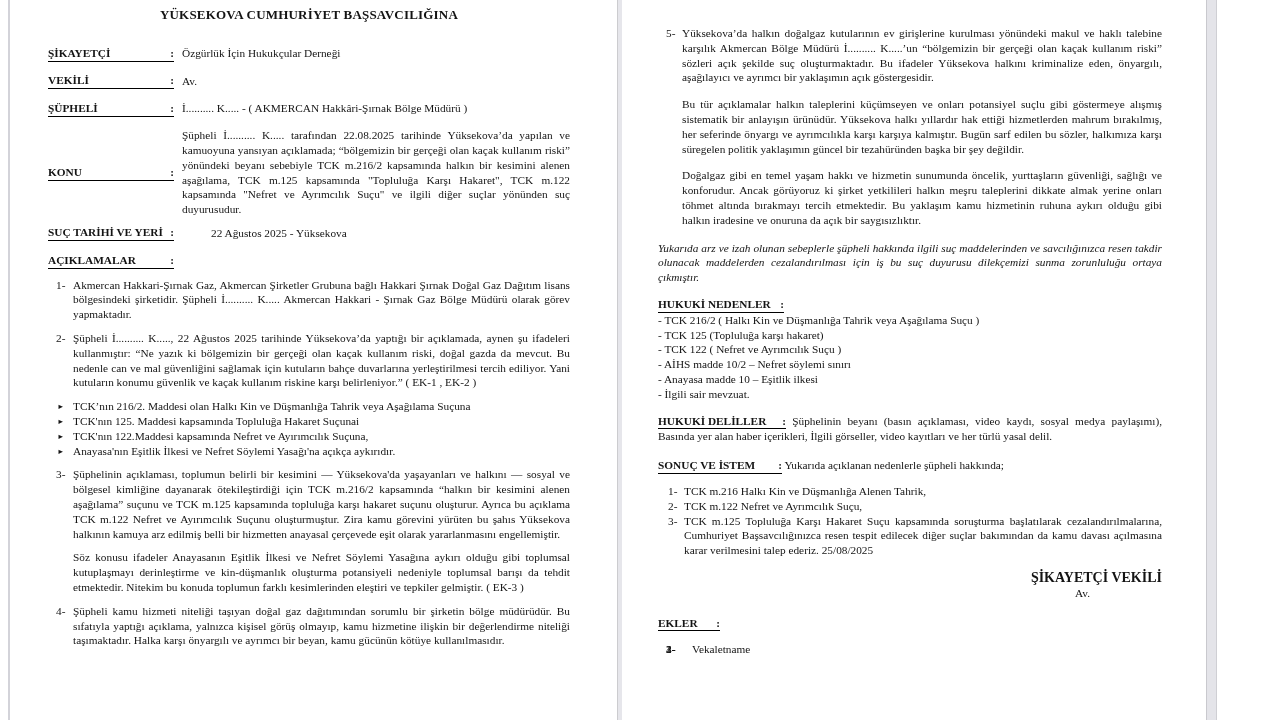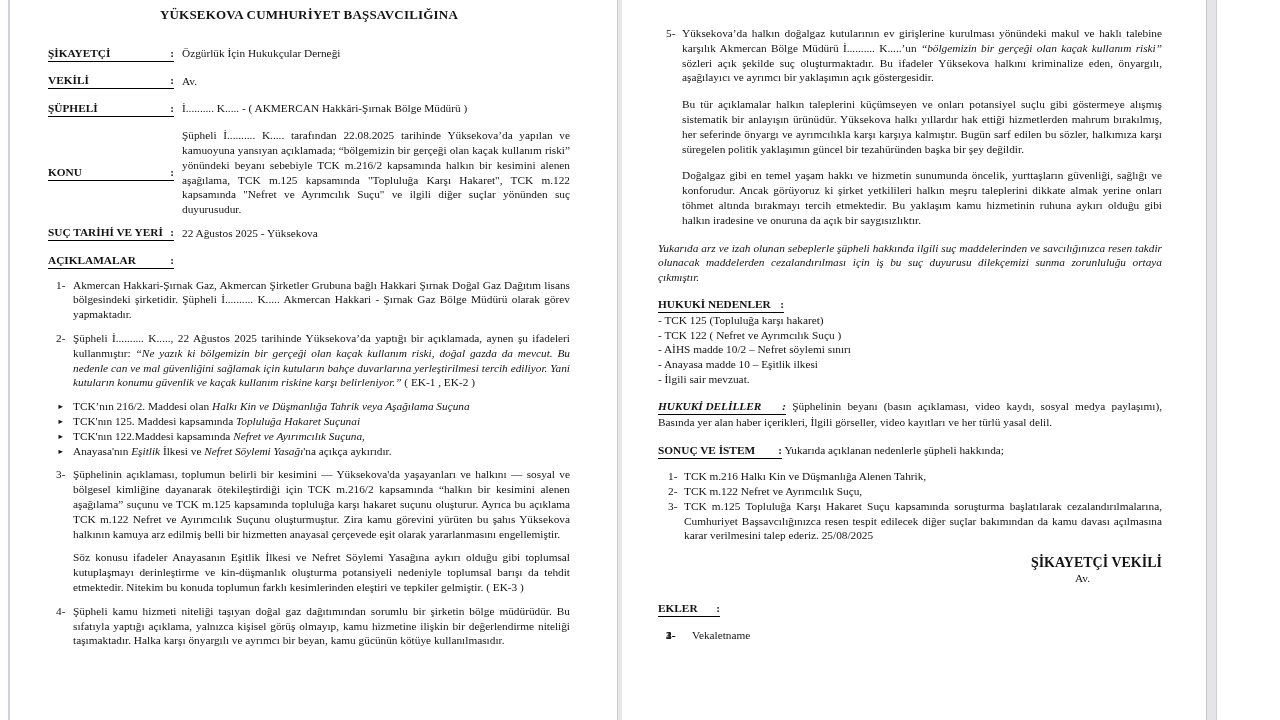--- a/index.html
+++ b/index.html
@@ -25,21 +25,21 @@
           font-weight:bold;border-bottom:1.2px solid #000;height:15px;}
   .fvalue{flex:1;margin-left:8px;text-align:justify;}
   .frow-konu{margin-bottom:8px;}
   
   .item{position:relative;padding-left:25px;text-align:justify;margin-top:9px;}
   .item .num{position:absolute;left:8px;}
   .cont{margin-top:9px;padding-left:25px;text-align:justify;}
   .bullets{margin-top:9px;}
   .bullet{position:relative;padding-left:25px;text-align:left;}
   .bullet .tri{position:absolute;left:9px;top:1px;font-size:7.5px;}
-  .it{font-style:italic;margin-top:42px;}
+  .it{margin-top:42px;}
   
   .item2p{position:relative;padding-left:24px;text-align:justify;}
   .item2p .num{position:absolute;left:8px;}
   .cont2{margin-top:12px;padding-left:24px;text-align:justify;}
   .italpara{margin-top:13px;font-style:italic;text-align:justify;}
   .hpara{margin-top:12px;text-align:justify;}
   .hlabel{display:inline-flex;justify-content:space-between;font-weight:bold;
           border-bottom:1.2px solid #000;vertical-align:baseline;text-align:right;}
   .w126{width:126px;}
   .w62{width:62px;}
@@ -92,21 +92,21 @@
     </div>
 
     <div class="frow frow-konu">
       <span class="flabel">
         <span>KONU</span>
         <span>:</span>
       </span>
       <span class="fvalue">Şüpheli İ.......... K..... tarafından 22.08.2025 tarihinde Yüksekova’da yapılan ve kamuoyuna yansıyan açıklamada; “bölgemizin bir gerçeği olan kaçak kullanım riski” yönündeki beyanı sebebiyle TCK m.216/2 kapsamında halkın bir kesimini alenen aşağılama, TCK m.125 kapsamında "Topluluğa Karşı Hakaret", TCK m.122 kapsamında "Nefret ve Ayrımcılık Suçu" ve ilgili diğer suçlar yönünden suç duyurusudur.</span>
     </div>
 
-    <div class="frow" style="">
+    <div class="frow" style="gap:29px;">
       <span class="flabel">
         <span>SUÇ TARİHİ VE YERİ</span>
         <span>:</span>
       </span>
       <span class="fvalue">22 Ağustos 2025 - Yüksekova</span>
     </div>
 
     <div class="frow" style="margin-top:11px;margin-bottom:8px;">
       <span class="flabel">
         <span>AÇIKLAMALAR</span>
@@ -174,29 +174,30 @@
     <div class="italpara">Yukarıda arz ve izah olunan sebeplerle şüpheli hakkında ilgili suç maddelerinden ve savcılığınızca resen takdir olunacak maddelerden cezalandırılması için iş bu suç duyurusu dilekçemizi sunma zorunluluğu ortaya çıkmıştır.</div>
 
     <div class="hpara">
       <span class="hlabel w126">
         <span>HUKUKİ NEDENLER</span>
         <span>:</span>
       </span>
     </div>
 
     <div class="dashlist">
+      <div>- TCK 216/2 ( Halkı Kin ve Düşmanlığa Tahrik veya Aşağılama Suçu )</div>
       <div>- TCK 125 (Topluluğa karşı hakaret)</div>
       <div>- TCK 122 ( Nefret ve Ayrımcılık Suçu )</div>
       <div>- AİHS madde 10/2 – Nefret söylemi sınırı</div>
       <div>- Anayasa madde 10 – Eşitlik ilkesi</div>
       <div>- İlgili sair mevzuat.</div>
     </div>
 
     <div class="hpara">
-      <span class="hlabel" style="width:128px;font-style:italic;">
+      <span class="hlabel" style="width:128px;">
         <span>HUKUKİ DELİLLER</span>
         <span>:</span>
       </span><span> Şüphelinin beyanı (basın açıklaması, video kaydı, sosyal medya paylaşımı), Basında yer alan haber içerikleri, İlgili görseller, video kayıtları ve her türlü yasal delil.</span>
     </div>
 
     <div class="hpara" style="margin-top:14px;">
       <span class="hlabel" style="width:124px;">
         <span>SONUÇ VE İSTEM</span>
         <span>:</span>
       </span><span> Yukarıda açıklanan nedenlerle şüpheli hakkında;</span>

